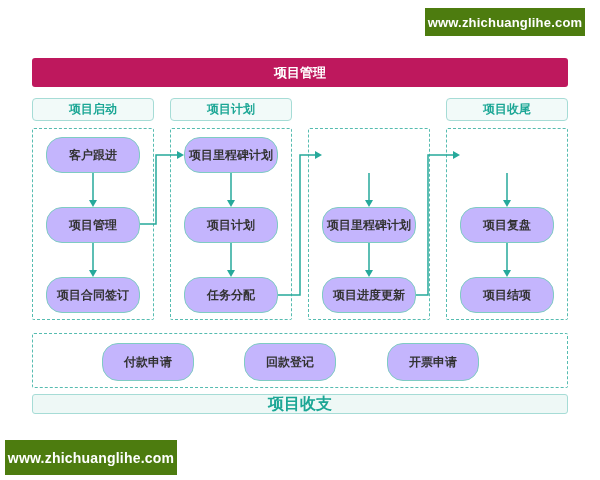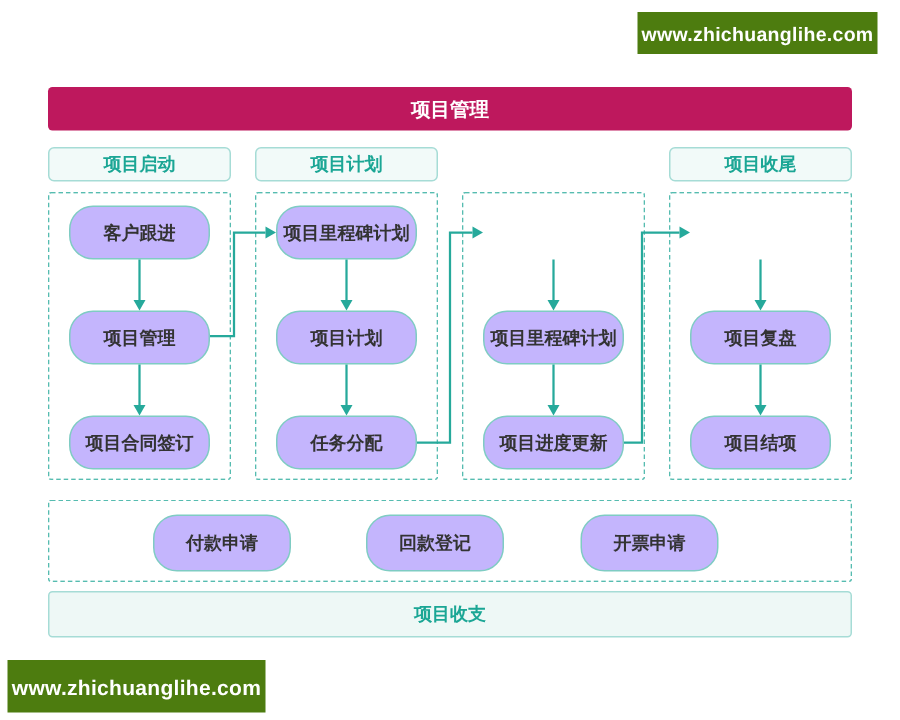--- a/index.html
+++ b/index.html
@@ -76,26 +76,26 @@
   .finance-container {
     position: absolute;
     left: 32px; top: 333px; width: 536px; height: 55px;
     border: 1px dashed #56bcb0;
     border-radius: 2px;
   }
   .finance-step { top: 343px; width: 92px; height: 38px; }
 
   .footer-bar {
     position: absolute;
-    left: 32px; top: 394px; width: 536px; height: 31px;
+    left: 32px; top: 394px; width: 536px; height: 20px;
     background: #eef8f6;
     border: 1px solid #a6dcd6;
     border-radius: 3px;
     color: #1ba695;
-    font-size: 12px;
+    font-size: 16px;
     font-weight: bold;
     display: flex; align-items: center; justify-content: center;
   }
 
   svg.connectors {
     position: absolute;
     left: 0; top: 0;
     width: 600px; height: 480px;
     pointer-events: none;
   }

